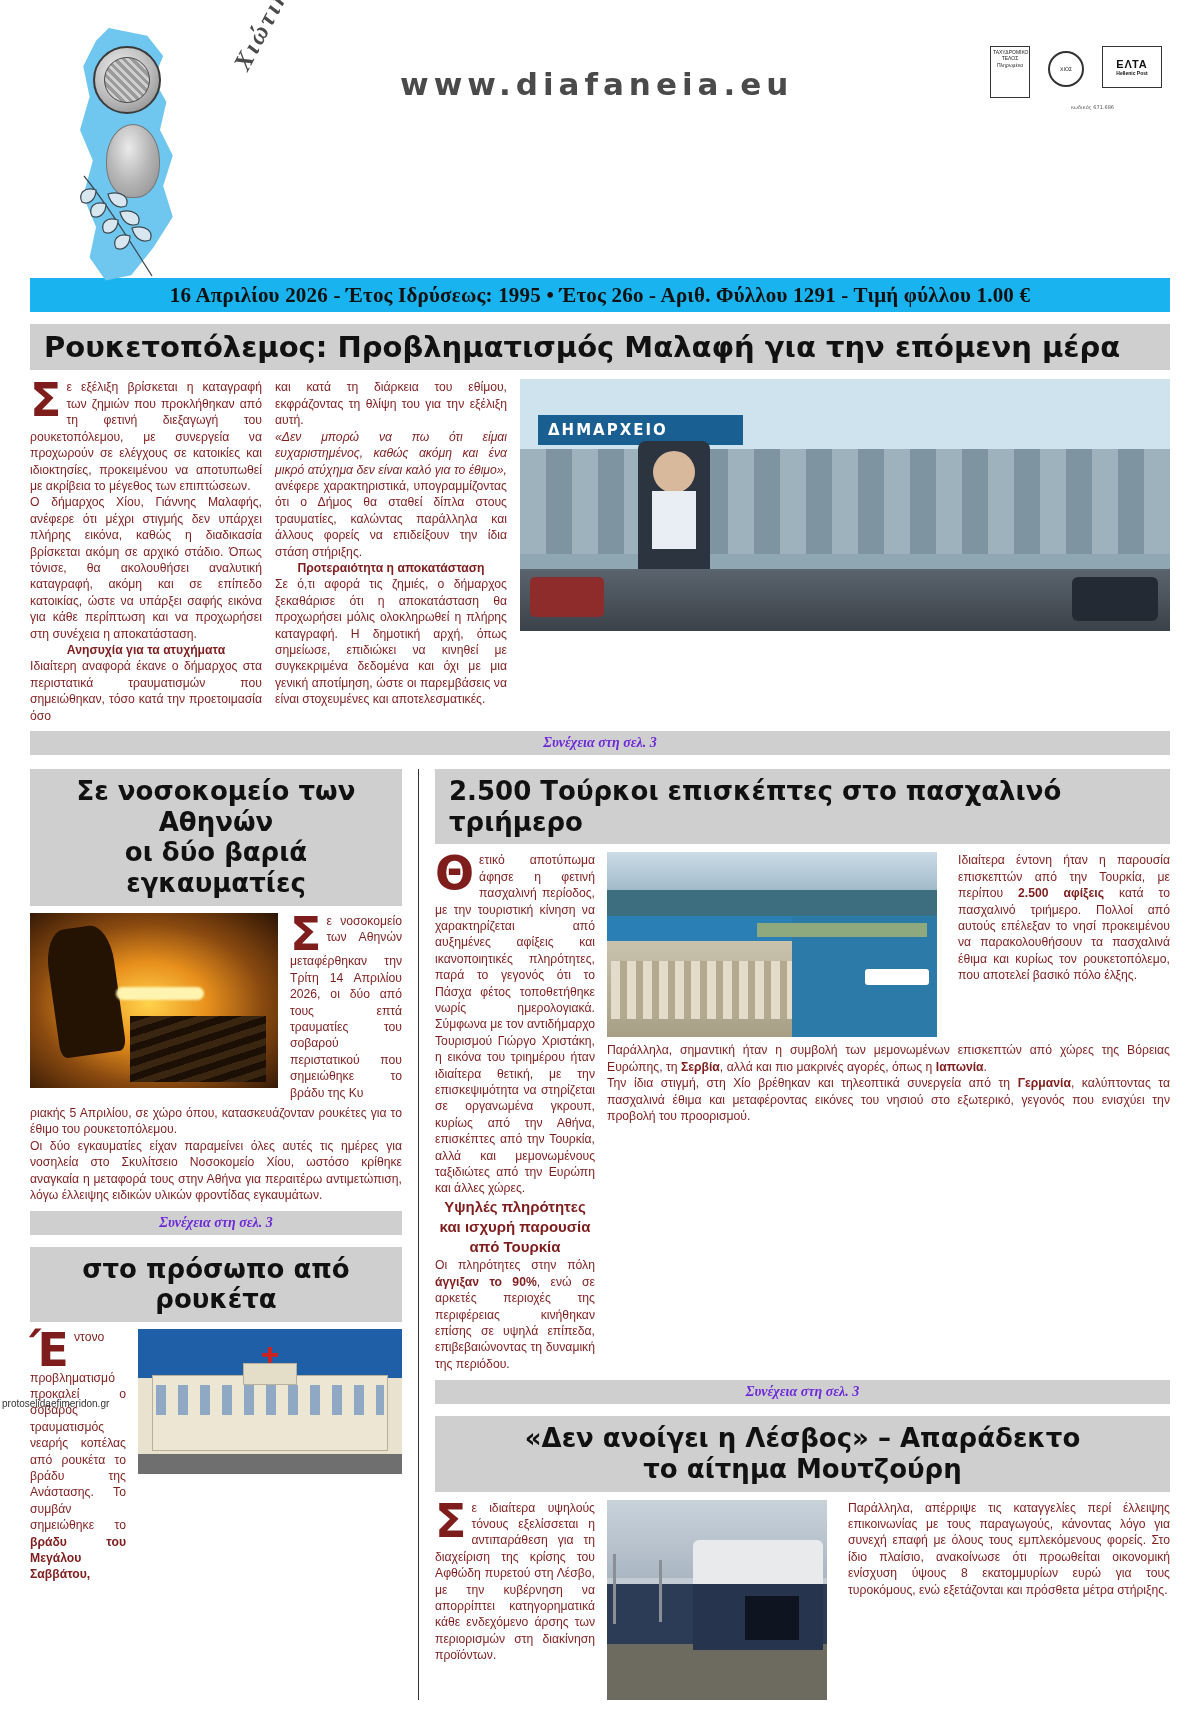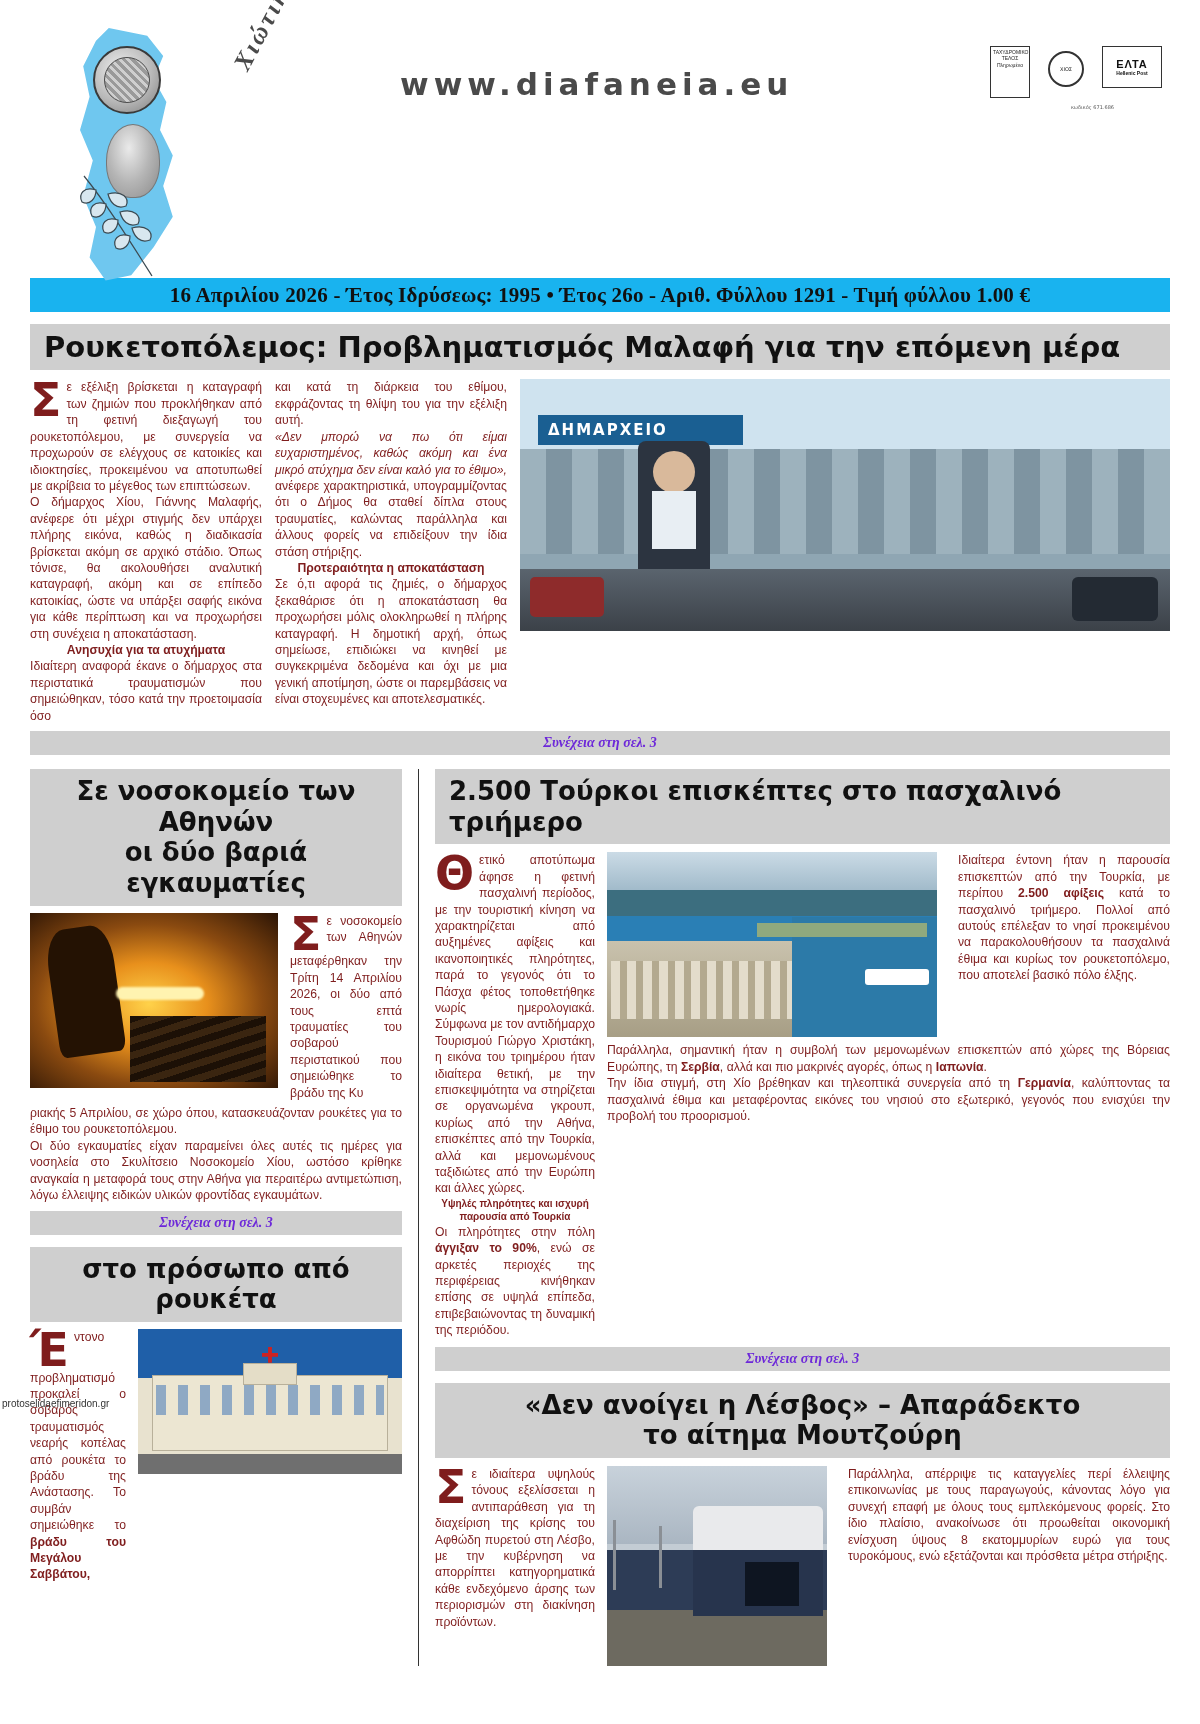--- a/index.html
+++ b/index.html
@@ -298,21 +298,21 @@
       </div>
     </div>
 
     <div class="rightcol">
 
       <div>
         <div class="hl hl-wide">2.500 Τούρκοι επισκέπτες στο πασχαλινό τριήμερο</div>
         <div class="vsplit" style="margin-top:8px">
           <div class="body-txt" style="width:160px">
             <p class="dropcap">Θετικό αποτύπωμα άφησε η φετινή πασχαλινή περίοδος, με την τουριστική κίνηση να χαρακτηρίζεται από αυξημένες αφίξεις και ικανοποιητικές πληρότητες, παρά το γεγονός ότι το Πάσχα φέτος τοποθετήθηκε νωρίς ημερολογιακά. Σύμφωνα με τον αντιδήμαρχο Τουρισμού Γιώργο Χριστάκη, η εικόνα του τριημέρου ήταν ιδιαίτερα θετική, με την επισκεψιμότητα να στηρίζεται σε οργανωμένα γκρουπ, κυρίως από την Αθήνα, επισκέπτες από την Τουρκία, αλλά και μεμονωμένους ταξιδιώτες από την Ευρώπη και άλλες χώρες.</p>
-            <p class="sub-head" style="font-size:10px">Υψηλές πληρότητες και ισχυρή παρουσία από Τουρκία</p>
+            <p class="sub-head" style="font-size:15px">Υψηλές πληρότητες και ισχυρή παρουσία από Τουρκία</p>
             <p><span>Οι πληρότητες στην πόλη </span><b>άγγιξαν το 90%</b><span>, ενώ σε αρκετές περιοχές της περιφέρειας κινήθηκαν επίσης σε υψηλά επίπεδα, επιβεβαιώνοντας τη δυναμική της περιόδου.</span></p>
           </div>
           <div style="flex:1">
             <div class="vsplit">
               <div class="photo ph-port" style="width:330px;height:185px">
                 <div style="position:absolute;left:0;top:0;width:100%;height:40px;background:linear-gradient(#cbdbe6,#9fb9c9);"></div>
                 <div style="position:absolute;left:0;top:38px;width:100%;height:26px;background:#3c6e7f;"></div>
                 <div style="position:absolute;left:0;bottom:0;width:58%;height:96px;background:linear-gradient(#c9c2ad,#a79e85);"></div>
                 <div style="position:absolute;left:4px;bottom:18px;width:190px;height:58px;background:repeating-linear-gradient(90deg,#e3dccb 0 9px,#b3a98f 9px 16px);"></div>
                 <div style="position:absolute;right:0;bottom:0;width:44%;height:120px;background:#2c7aa8;"></div>

